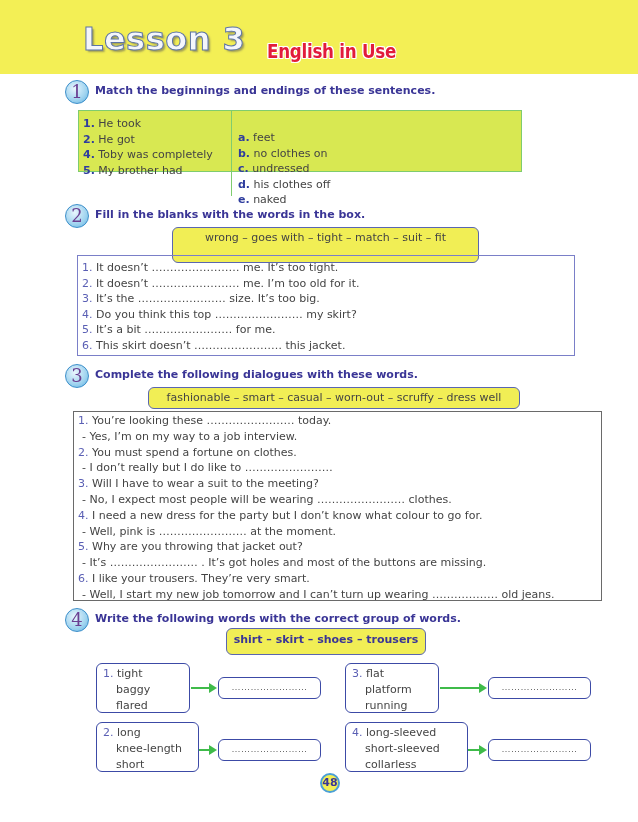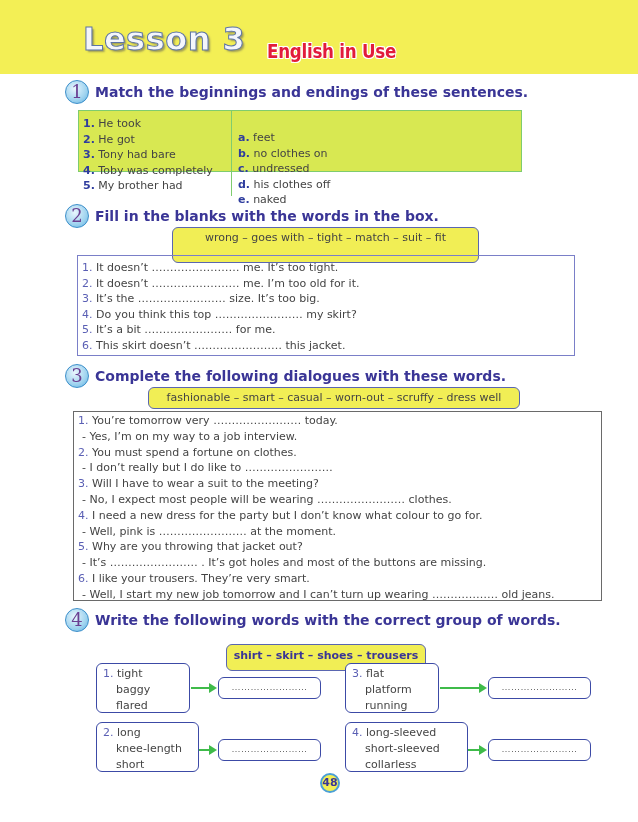--- a/index.html
+++ b/index.html
@@ -24,21 +24,21 @@
   }
   .ex-num {
     position: absolute; width: 22px; height: 22px; border-radius: 50%;
     background: radial-gradient(circle at 40% 35%, #e9f6fd 0%, #9fd3ef 60%, #5aaee0 100%);
     border: 1px solid #3d8fca;
     font-family: "DejaVu Serif", serif; font-size: 18px; color: #6a3f92;
     text-align: center; line-height: 22px;
   }
   .ex-instr {
     position: absolute; font-family: "DejaVu Sans", sans-serif; font-weight: bold;
-    font-size: 14px; color: #3a3596; white-space: nowrap;
+    font-size: 11px; color: #3a3596; white-space: nowrap;
   }
   
   .match-box {
     position: absolute; left: 78px; top: 110px; width: 444px; height: 62px;
     background: #d8e852; border: 1px solid #7fcc6e; box-sizing: border-box;
   }
   .match-col { position: absolute; top: 5px; font-size: 11px; line-height: 15.6px; }
   .match-col.left { left: 4px; width: 148px; }
   .match-col.right { left: 159px; margin-top: 14px; }
   .match-divider { position: absolute; left: 152px; top: 0; width: 1px; height: 85px; background: #7fcc6e; }
@@ -88,21 +88,20 @@
   <div class="page-heading">English in Use</div>
 </div>
 
 <div class="ex-num" style="left:65px;top:80px;">1</div>
 <div class="ex-instr" style="left:95px;top:84px;">Match the beginnings and endings of these sentences.</div>
 <div class="match-box">
   <div class="match-divider"></div>
   <div class="match-col left">
     <div class="line"><span class="num-blue">1.</span> <span class="item-text">He took</span></div>
     <div class="line"><span class="num-blue">2.</span> <span class="item-text">He got</span></div>
-    <div class="line"><span class="num-blue">3.</span> <span class="item-text">Tony had bare</span></div>
     <div class="line"><span class="num-blue">4.</span> <span class="item-text">Toby was completely</span></div>
     <div class="line"><span class="num-blue">5.</span> <span class="item-text">My brother had</span></div>
   </div>
   <div class="match-col right">
     <div class="line"><span class="num-blue">a.</span> <span class="item-text">feet</span></div>
     <div class="line"><span class="num-blue">b.</span> <span class="item-text">no clothes on</span></div>
     <div class="line"><span class="num-blue">c.</span> <span class="item-text">undressed</span></div>
     <div class="line"><span class="num-blue">d.</span> <span class="item-text">his clothes off</span></div>
     <div class="line"><span class="num-blue">e.</span> <span class="item-text">naked</span></div>
   </div>
@@ -117,37 +116,37 @@
   <div class="line"><span class="num-plain">3.</span> <span class="item-text">It’s the …………………… size. It’s too big.</span></div>
   <div class="line"><span class="num-plain">4.</span> <span class="item-text">Do you think this top …………………… my skirt?</span></div>
   <div class="line"><span class="num-plain">5.</span> <span class="item-text">It’s a bit …………………… for me.</span></div>
   <div class="line"><span class="num-plain">6.</span> <span class="item-text">This skirt doesn’t …………………… this jacket.</span></div>
 </div>
 
 <div class="ex-num" style="left:65px;top:364px;">3</div>
 <div class="ex-instr" style="left:95px;top:368px;">Complete the following dialogues with these words.</div>
 <div class="wordbox" style="left:148px;top:387px;width:372px;height:22px;line-height:20px;">fashionable – smart – casual – worn-out – scruffy – dress well</div>
 <div class="bordered-box ex3-box">
-  <div class="line dialogue-line"><span class="num-plain">1.</span> <span class="item-text">You’re tomorrow very …………………… today.</span></div>
+  <div class="line dialogue-line"><span class="num-plain">1.</span> <span class="item-text">You’re looking these …………………… today.</span></div>
   <div class="line dialogue-line sub item-text">- Yes, I’m on my way to a job interview.</div>
   <div class="line dialogue-line"><span class="num-plain">2.</span> <span class="item-text">You must spend a fortune on clothes.</span></div>
   <div class="line dialogue-line sub item-text">- I don’t really but I do like to ……………………</div>
   <div class="line dialogue-line"><span class="num-plain">3.</span> <span class="item-text">Will I have to wear a suit to the meeting?</span></div>
   <div class="line dialogue-line sub item-text">- No, I expect most people will be wearing …………………… clothes.</div>
   <div class="line dialogue-line"><span class="num-plain">4.</span> <span class="item-text">I need a new dress for the party but I don’t know what colour to go for.</span></div>
   <div class="line dialogue-line sub item-text">- Well, pink is …………………… at the moment.</div>
   <div class="line dialogue-line"><span class="num-plain">5.</span> <span class="item-text">Why are you throwing that jacket out?</span></div>
   <div class="line dialogue-line sub item-text">- It’s …………………… . It’s got holes and most of the buttons are missing.</div>
   <div class="line dialogue-line"><span class="num-plain">6.</span> <span class="item-text">I like your trousers. They’re very smart.</span></div>
   <div class="line dialogue-line sub item-text">- Well, I start my new job tomorrow and I can’t turn up wearing ……………… old jeans.</div>
 </div>
 
 <div class="ex-num" style="left:65px;top:608px;">4</div>
 <div class="ex-instr" style="left:95px;top:612px;">Write the following words with the correct group of words.</div>
-<div class="wordbox" style="left:226px;top:644px;width:200px;height:27px;line-height:22px;font-weight:bold;color:#3a3596;font-size:11px;">shirt – skirt – shoes – trousers</div>
+<div class="wordbox" style="left:226px;top:628px;width:200px;height:27px;line-height:22px;font-weight:bold;color:#3a3596;font-size:11px;">shirt – skirt – shoes – trousers</div>
 
 <div class="group-box" style="left:96px;top:663px;width:94px;height:50px;">
   <div><span class="num-plain">1.</span> <span class="item-text">tight</span></div>
   <div style="padding-left:13px;" class="item-text">baggy</div>
   <div style="padding-left:13px;" class="item-text">flared</div>
 </div>
 <div class="arrow" style="left:191px;top:683px;width:26px;">
     <div class="shaft" style="width:20px;"></div>
     <div class="head" style="left:18px;"></div>
   </div>

